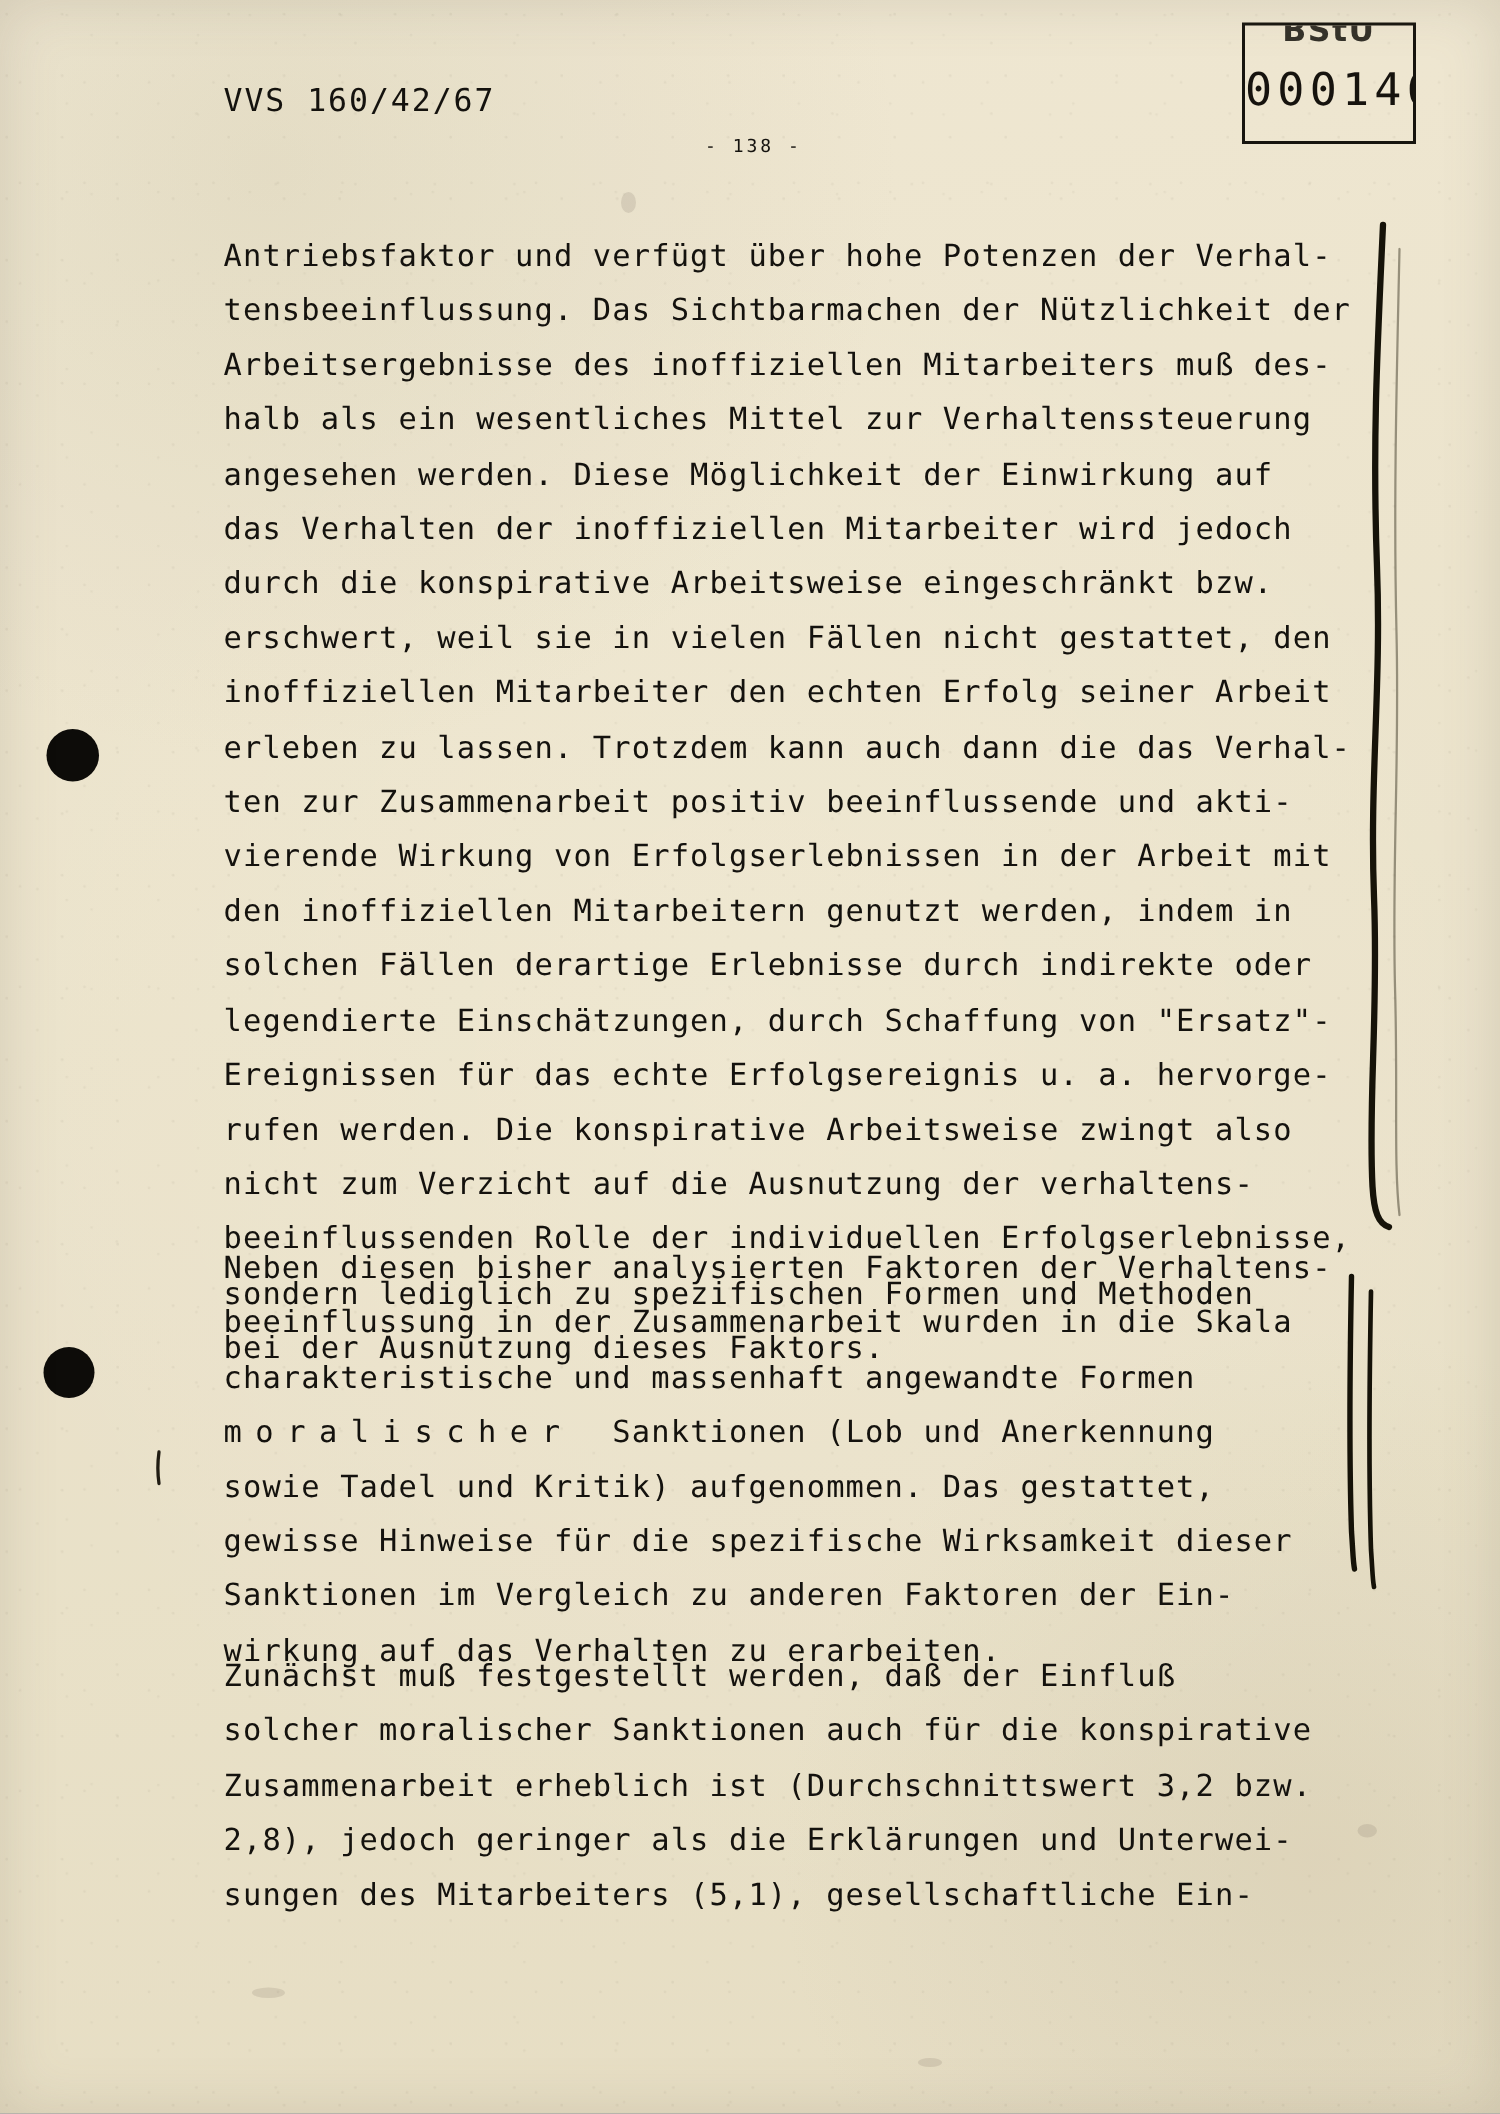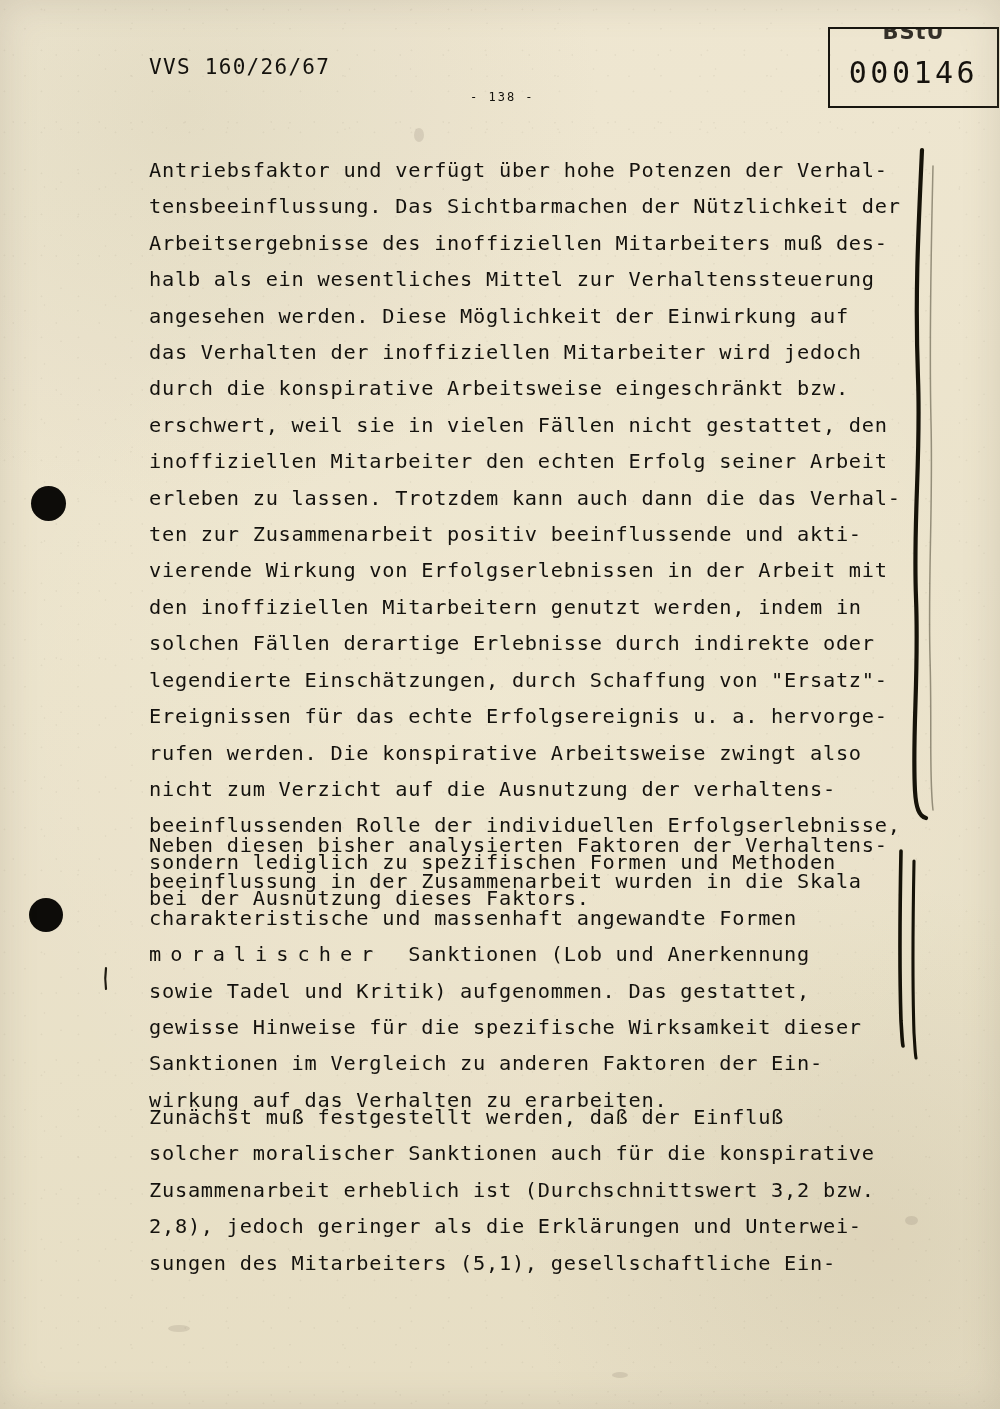--- a/index.html
+++ b/index.html
@@ -70,22 +70,22 @@
     top: 90px;
     font-size: 12px;
     letter-spacing: 2px;
     white-space: nowrap;
   }
 
   
   #archive-stamp {
     position: absolute;
     left: 828px;
-    top: 27px;
-    width: 171px;
+    top: 15px;
+    width: 116px;
     height: 81px;
     border: 2.5px solid #17150f;
     box-sizing: border-box;
     text-align: center;
     overflow: hidden;
   }
   #archive-stamp .stamp-org {
     position: absolute;
     left: 0; right: 0;
     top: -9px;
@@ -146,21 +146,21 @@
   }
 </style>
 </head>
 <body>
 
 <div id="page">
 
   <div id="paper-grain"></div>
   <div id="paper-speckle"></div>
 
-  <div id="doc-ref">VVS 160/26/67</div>
+  <div id="doc-ref">VVS 160/42/67</div>
 
   <div id="page-number">- 138 -</div>
 
   <div id="archive-stamp">
     <div class="stamp-org">BStU</div>
     <div class="stamp-number">000146</div>
   </div>
 
   <div class="para" id="para-1"><span class="line">Antriebsfaktor und verfügt über hohe Potenzen der Verhal-</span><span class="line">tensbeeinflussung. Das Sichtbarmachen der Nützlichkeit der</span><span class="line">Arbeitsergebnisse des inoffiziellen Mitarbeiters muß des-</span><span class="line">halb als ein wesentliches Mittel zur Verhaltenssteuerung</span><span class="line">angesehen werden. Diese Möglichkeit der Einwirkung auf</span><span class="line">das Verhalten der inoffiziellen Mitarbeiter wird jedoch</span><span class="line">durch die konspirative Arbeitsweise eingeschränkt bzw.</span><span class="line">erschwert, weil sie in vielen Fällen nicht gestattet, den</span><span class="line">inoffiziellen Mitarbeiter den echten Erfolg seiner Arbeit</span><span class="line">erleben zu lassen. Trotzdem kann auch dann die das Verhal-</span><span class="line">ten zur Zusammenarbeit positiv beeinflussende und akti-</span><span class="line">vierende Wirkung von Erfolgserlebnissen in der Arbeit mit</span><span class="line">den inoffiziellen Mitarbeitern genutzt werden, indem in</span><span class="line">solchen Fällen derartige Erlebnisse durch indirekte oder</span><span class="line">legendierte Einschätzungen, durch Schaffung von "Ersatz"-</span><span class="line">Ereignissen für das echte Erfolgsereignis u. a. hervorge-</span><span class="line">rufen werden. Die konspirative Arbeitsweise zwingt also</span><span class="line">nicht zum Verzicht auf die Ausnutzung der verhaltens-</span><span class="line">beeinflussenden Rolle der individuellen Erfolgserlebnisse,</span><span class="line">sondern lediglich zu spezifischen Formen und Methoden</span><span class="line">bei der Ausnutzung dieses Faktors.</span></div>
   <div class="para" id="para-2"><span class="line">Neben diesen bisher analysierten Faktoren der Verhaltens-</span><span class="line">beeinflussung in der Zusammenarbeit wurden in die Skala</span><span class="line">charakteristische und massenhaft angewandte Formen</span><span class="line"><span class="spaced-word">moralischer</span>  Sanktionen (Lob und Anerkennung</span><span class="line">sowie Tadel und Kritik) aufgenommen. Das gestattet,</span><span class="line">gewisse Hinweise für die spezifische Wirksamkeit dieser</span><span class="line">Sanktionen im Vergleich zu anderen Faktoren der Ein-</span><span class="line">wirkung auf das Verhalten zu erarbeiten.</span></div>

